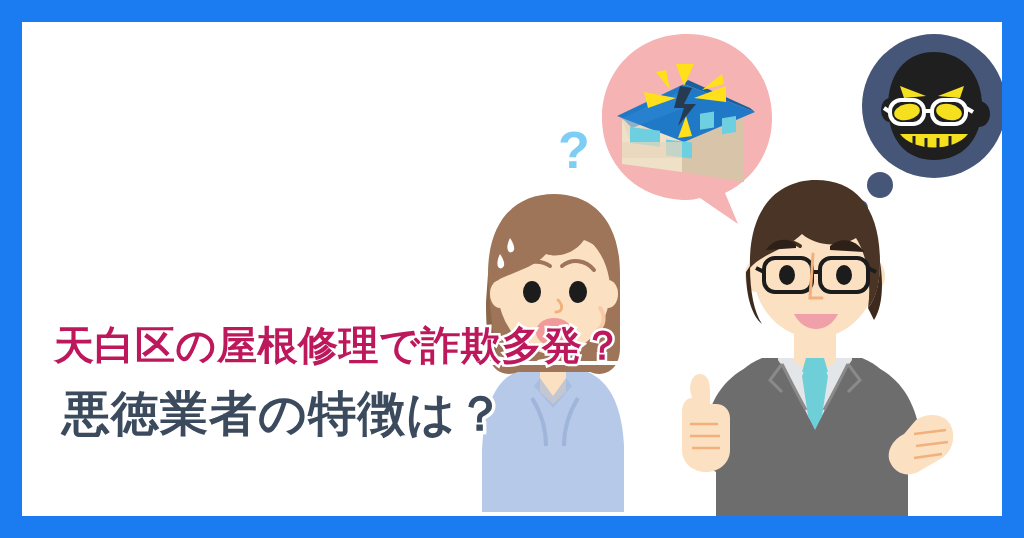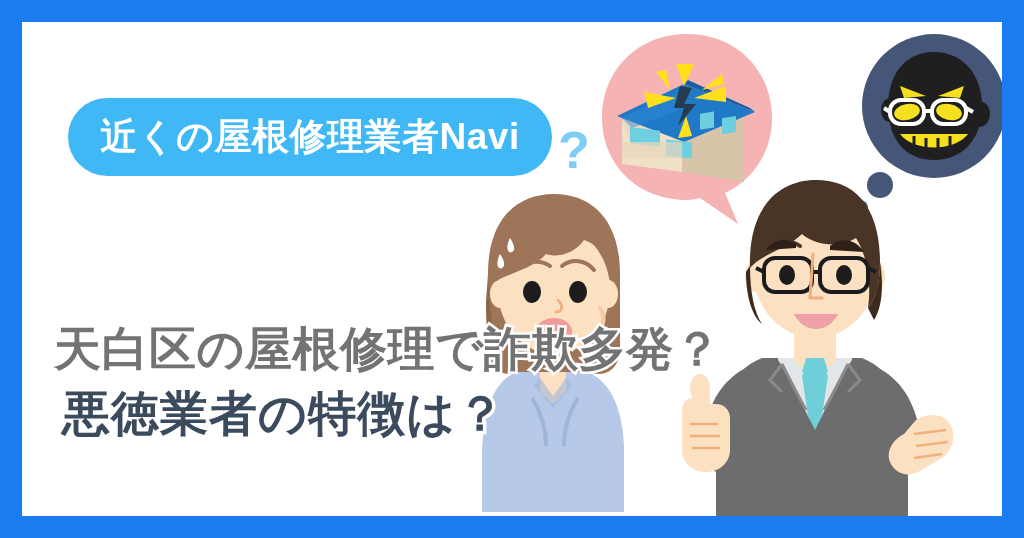--- a/index.html
+++ b/index.html
@@ -52,28 +52,29 @@
     color: #7ecdf5;
     font-size: 52px;
     font-weight: bold;
     line-height: 1;
   }
 
   
   .subtitle {
     position: absolute;
     left: 32px; top: 296px;
-    font-size: 47px;
-    font-weight: bold;
-    color: #737373;
+    font-size: 40px;
+    font-weight: bold;
+    color: #be185d;
     white-space: nowrap;
     letter-spacing: 0.5px;
     -webkit-text-stroke: 5px #ffffff;
     paint-order: stroke fill;
     z-index: 30;
+    text-decoration: underline;
   }
   .title {
     position: absolute;
     left: 40px; top: 360px;
     font-size: 48px;
     font-weight: bold;
     color: #3b4a5c;
     white-space: nowrap;
     letter-spacing: 1px;
     -webkit-text-stroke: 7px #ffffff;
@@ -267,22 +268,19 @@
         </g>
         <ellipse cx="117" cy="113" rx="8" ry="10" fill="#1c1c1c"></ellipse>
         <ellipse cx="174" cy="113" rx="8" ry="10" fill="#1c1c1c"></ellipse>
 
         <path d="M143 92 L140 136 L152 136" stroke="#f2b07c" stroke-width="3" fill="none" stroke-linecap="round"></path>
 
         <path d="M124 152 C134 172 158 172 168 152 Z" fill="#f0a0a8"></path>
       </svg>
     </div>
 
-    <div class="badge">
-      <span class="badge-label">近くの屋根修理業者Navi</span>
-    </div>
     <div class="badge-question">?</div>
 
     <div class="subtitle">天白区の屋根修理で詐欺多発？</div>
     <div class="title">悪徳業者の特徴は？</div>
 
   </div>
 </div>
 
 </body></html>

